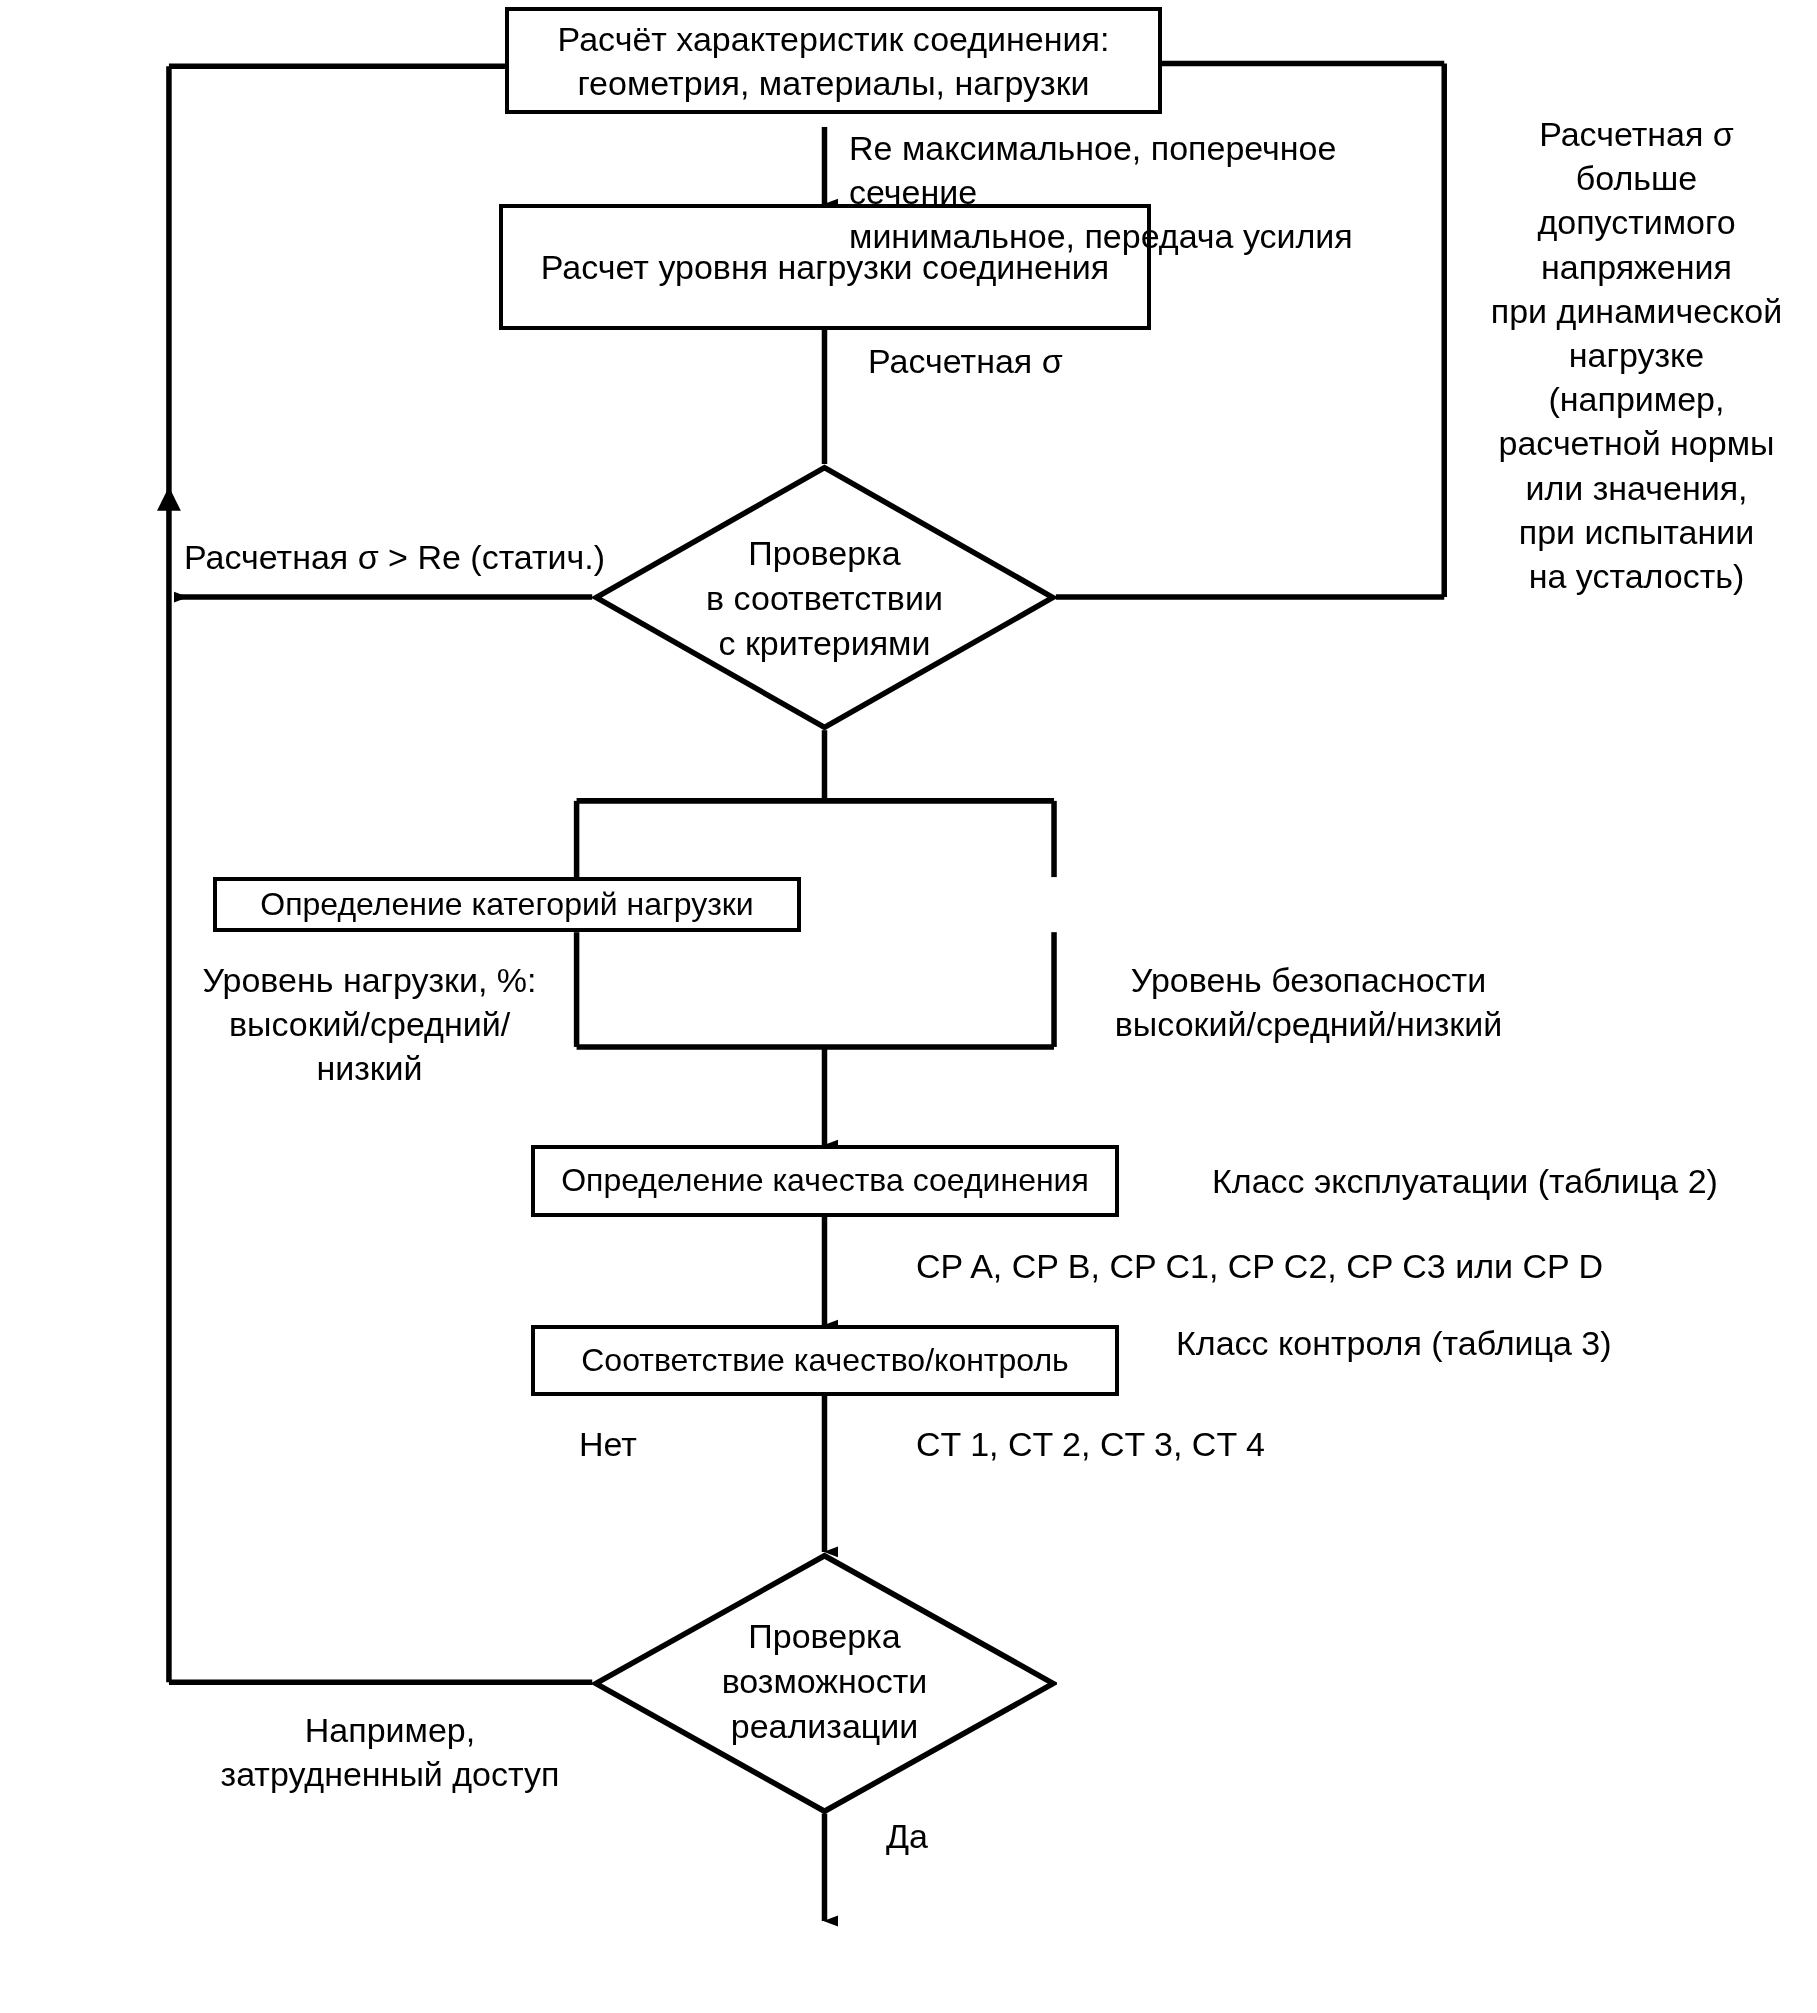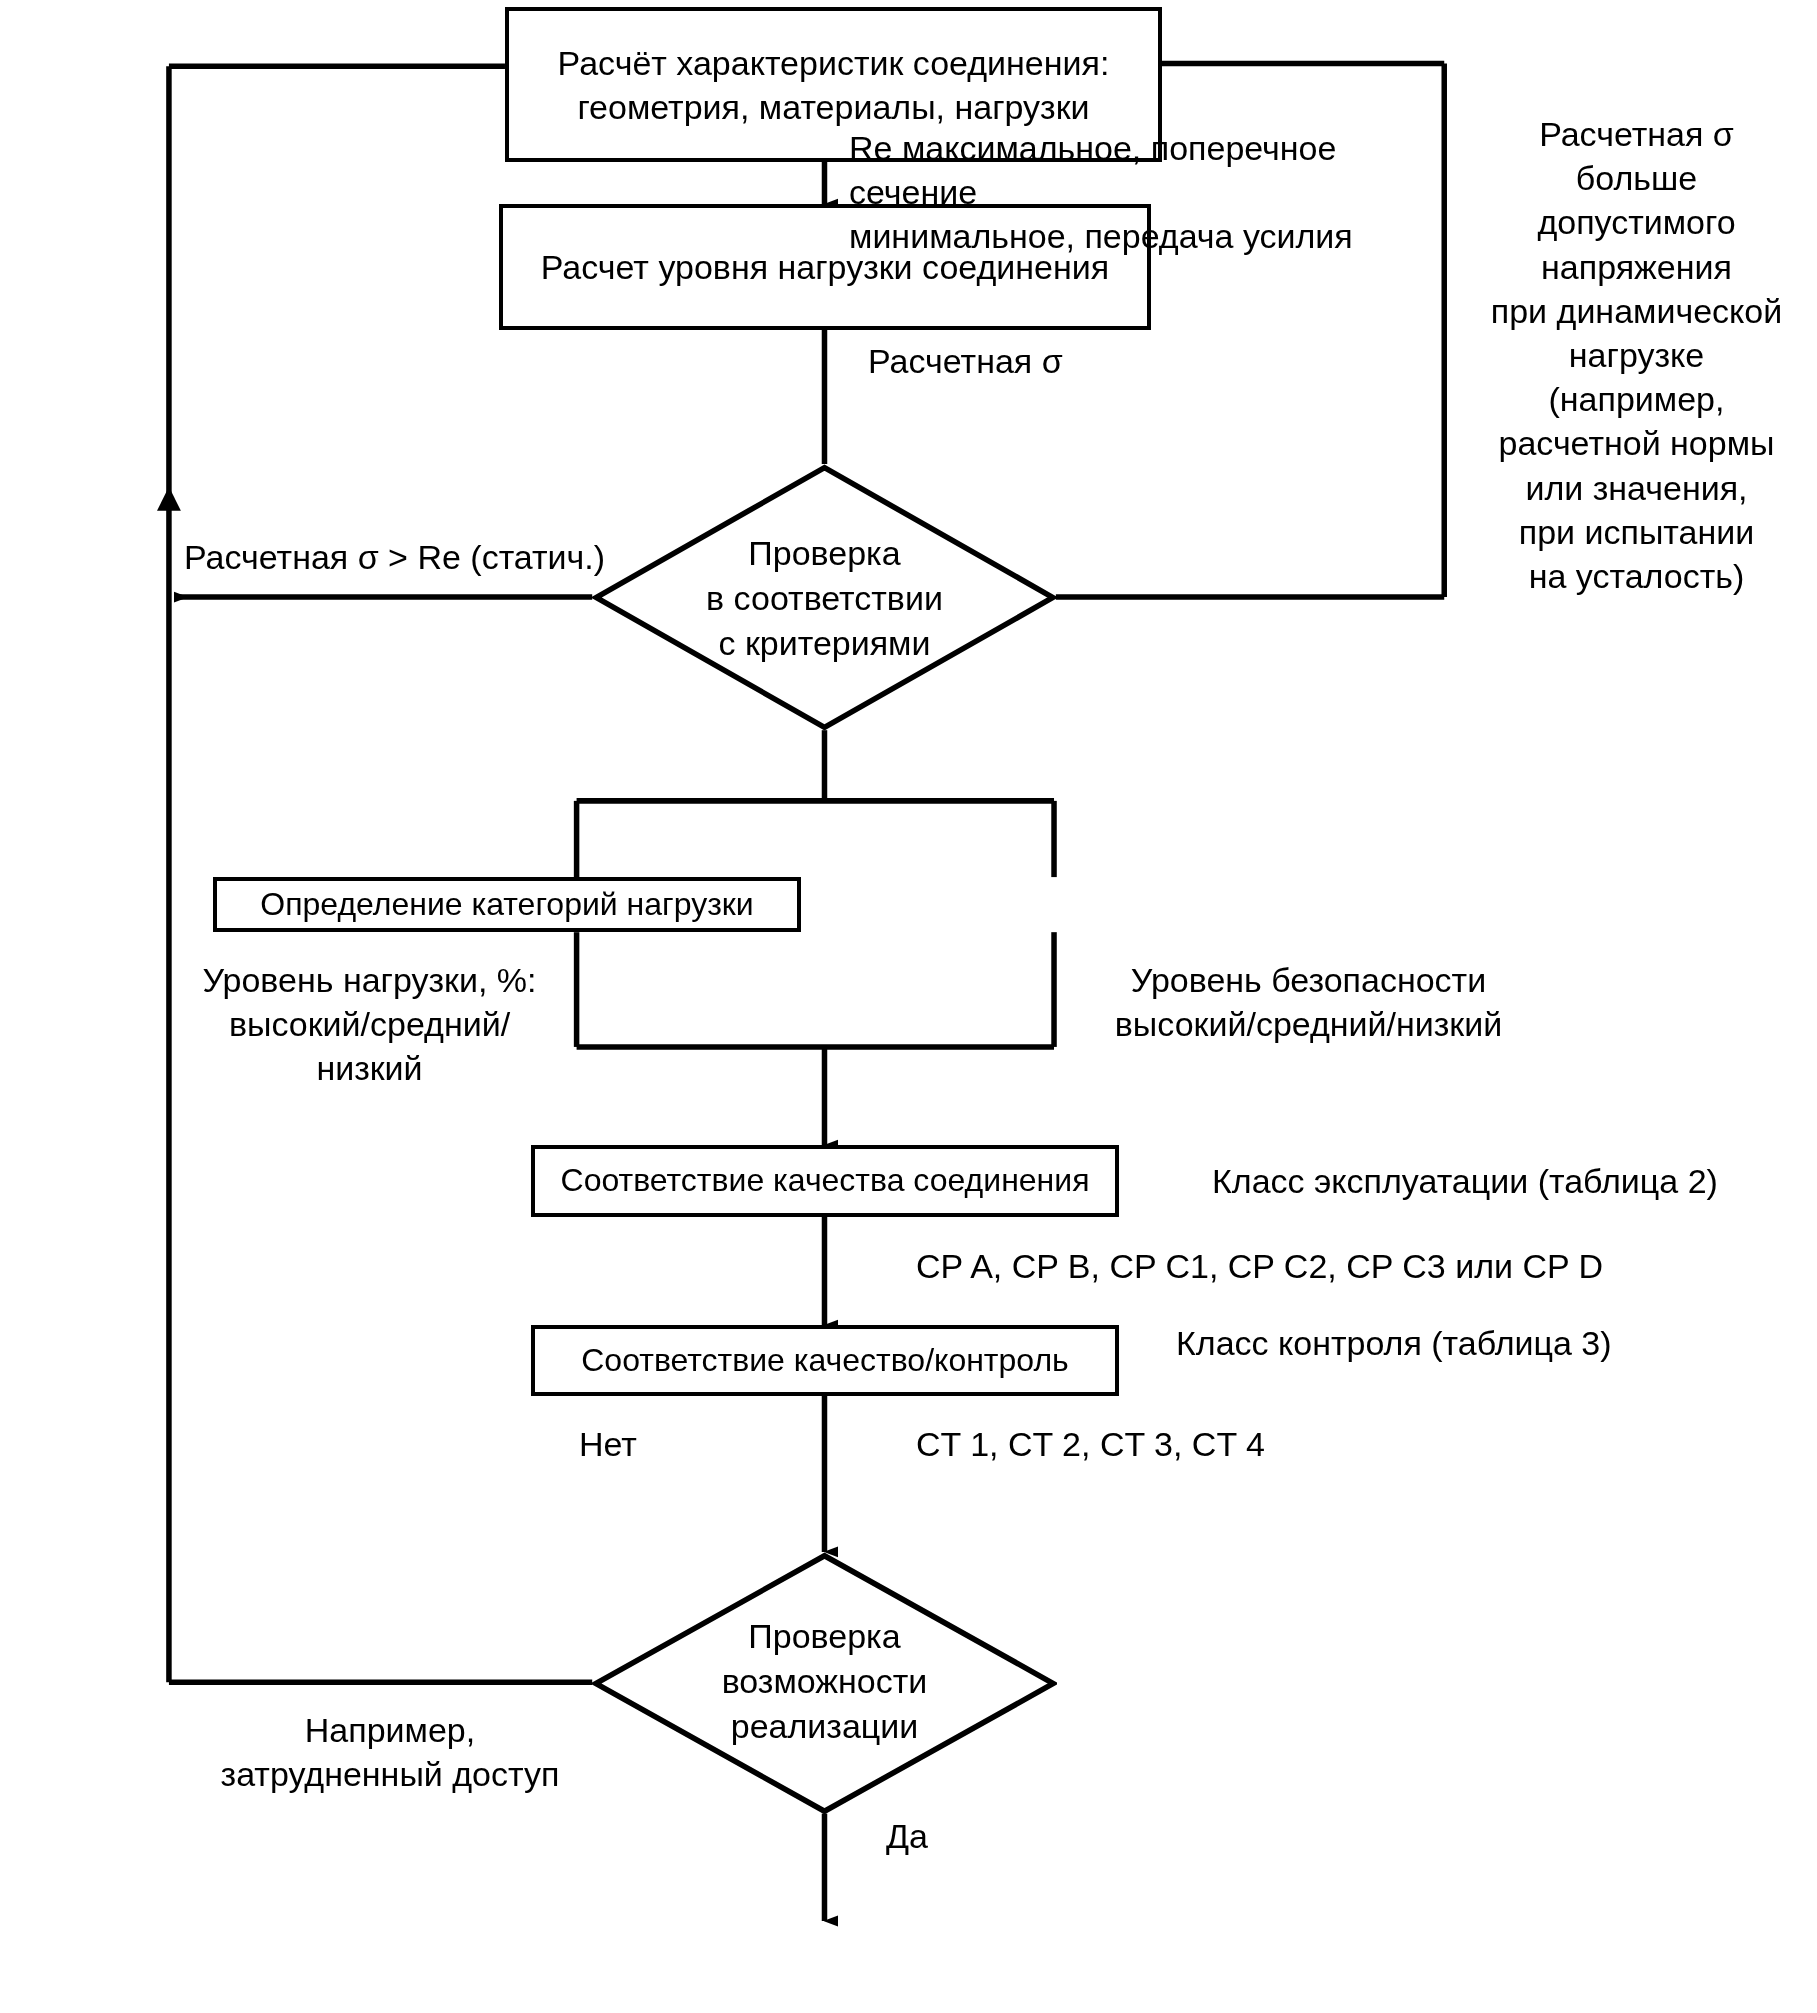--- a/index.html
+++ b/index.html
@@ -101,37 +101,37 @@
       <line x1="898" y1="1325" x2="898" y2="1443" marker-end="url(#arrowDown)"></line>
 
       <line x1="898" y1="1520" x2="898" y2="1690" marker-end="url(#arrowDown)"></line>
 
       <line x1="645" y1="1832" x2="184" y2="1832"></line>
 
       <line x1="898" y1="1975" x2="898" y2="2092" marker-end="url(#arrowDown)"></line>
     </g>
   </svg>
 
-  <div class="node" style="left:505px; top:7.3px; width:657px; height:155px;">Расчёт характеристик соединения:
+  <div class="node" style="left:505px; top:7.3px; width:657px; height:107px;">Расчёт характеристик соединения:
 геометрия, материалы, нагрузки</div>
 
 
   <div class="node" style="left:499px; top:204px; width:652px; height:126px;">Расчет уровня нагрузки соединения</div>
 
   <svg style="position:absolute; left:592px; top:464px; width:465px; height:267px;" viewBox="0 0 506 291">
     <polygon points="253,4 502,145.5 253,287 4,145.5" fill="#ffffff" stroke="#000000" stroke-width="6"></polygon>
   </svg>
   <div class="diamond-text" style="left:592px; top:531px; width:465px;">Проверка
 в соответствии
 с критериями</div>
 
   <div class="node" style="left:213px; top:877px; width:588px; height:55px; font-size:32px;">Определение категорий нагрузки</div>
 
 
-  <div class="node" style="left:531px; top:1145px; width:588px; height:72px; font-size:32px;">Соответствие качества соединения</div>
+  <div class="node" style="left:531px; top:1145px; width:588px; height:72px; font-size:32px;">Определение качества соединения</div>
 
   <div class="node" style="left:531px; top:1325px; width:588px; height:71px; font-size:32px;">Соответствие качество/контроль</div>
 
   <svg style="position:absolute; left:592px; top:1552px; width:465px; height:263px;" viewBox="0 0 506 286">
     <polygon points="253,4 502,143 253,282 4,143" fill="#ffffff" stroke="#000000" stroke-width="6"></polygon>
   </svg>
   <div class="diamond-text" style="left:592px; top:1614px; width:465px;">Проверка
 возможности
 реализации</div>
 

